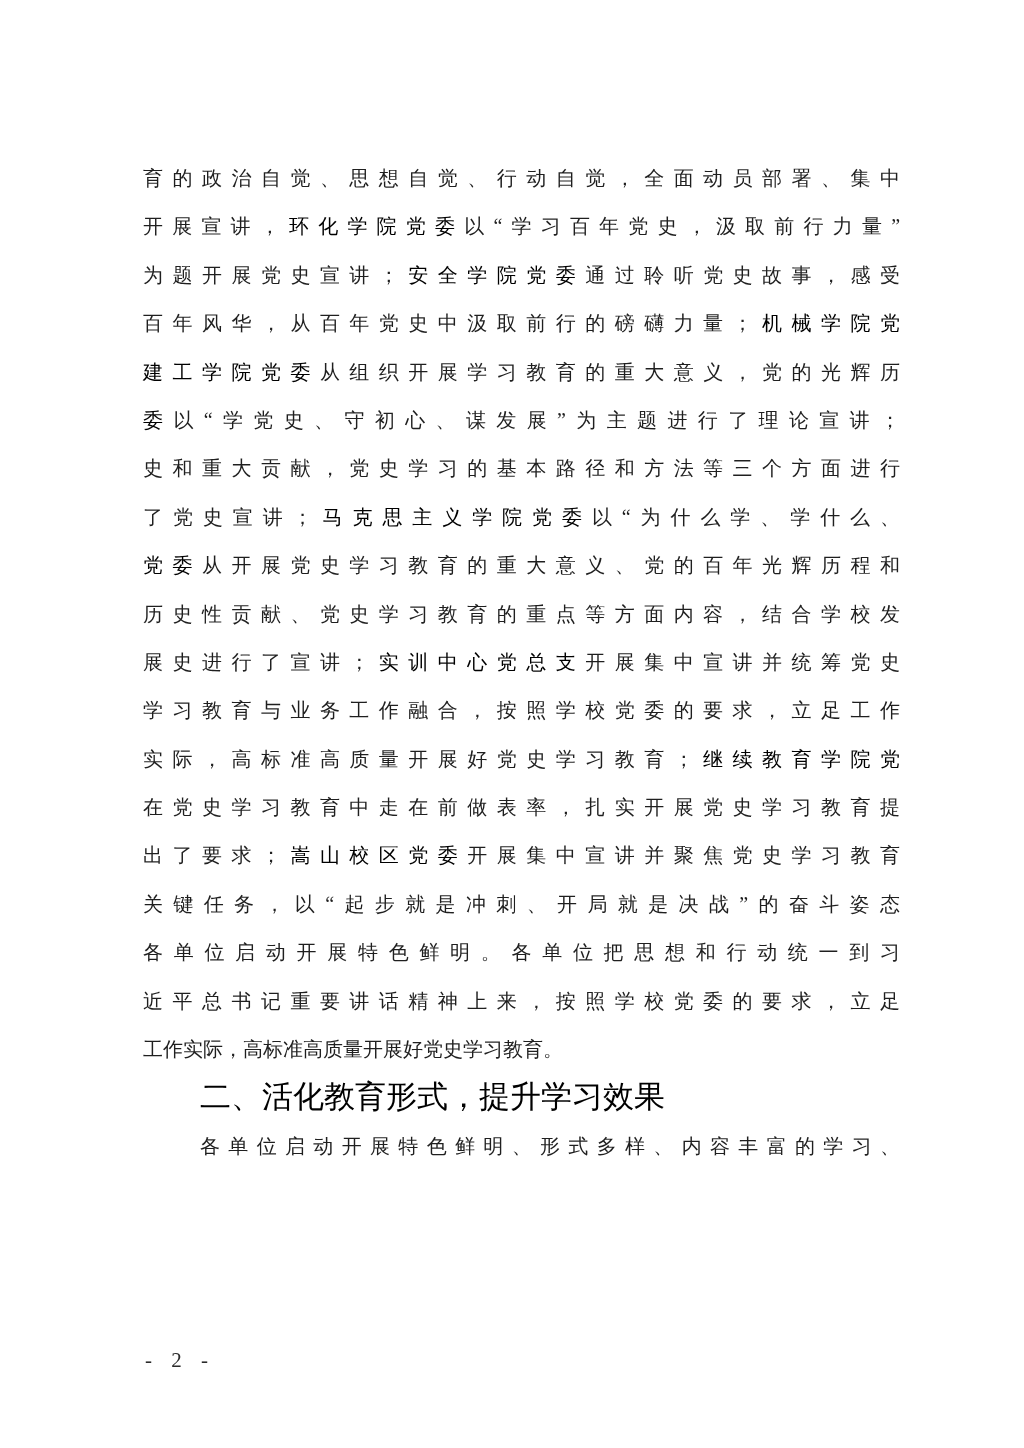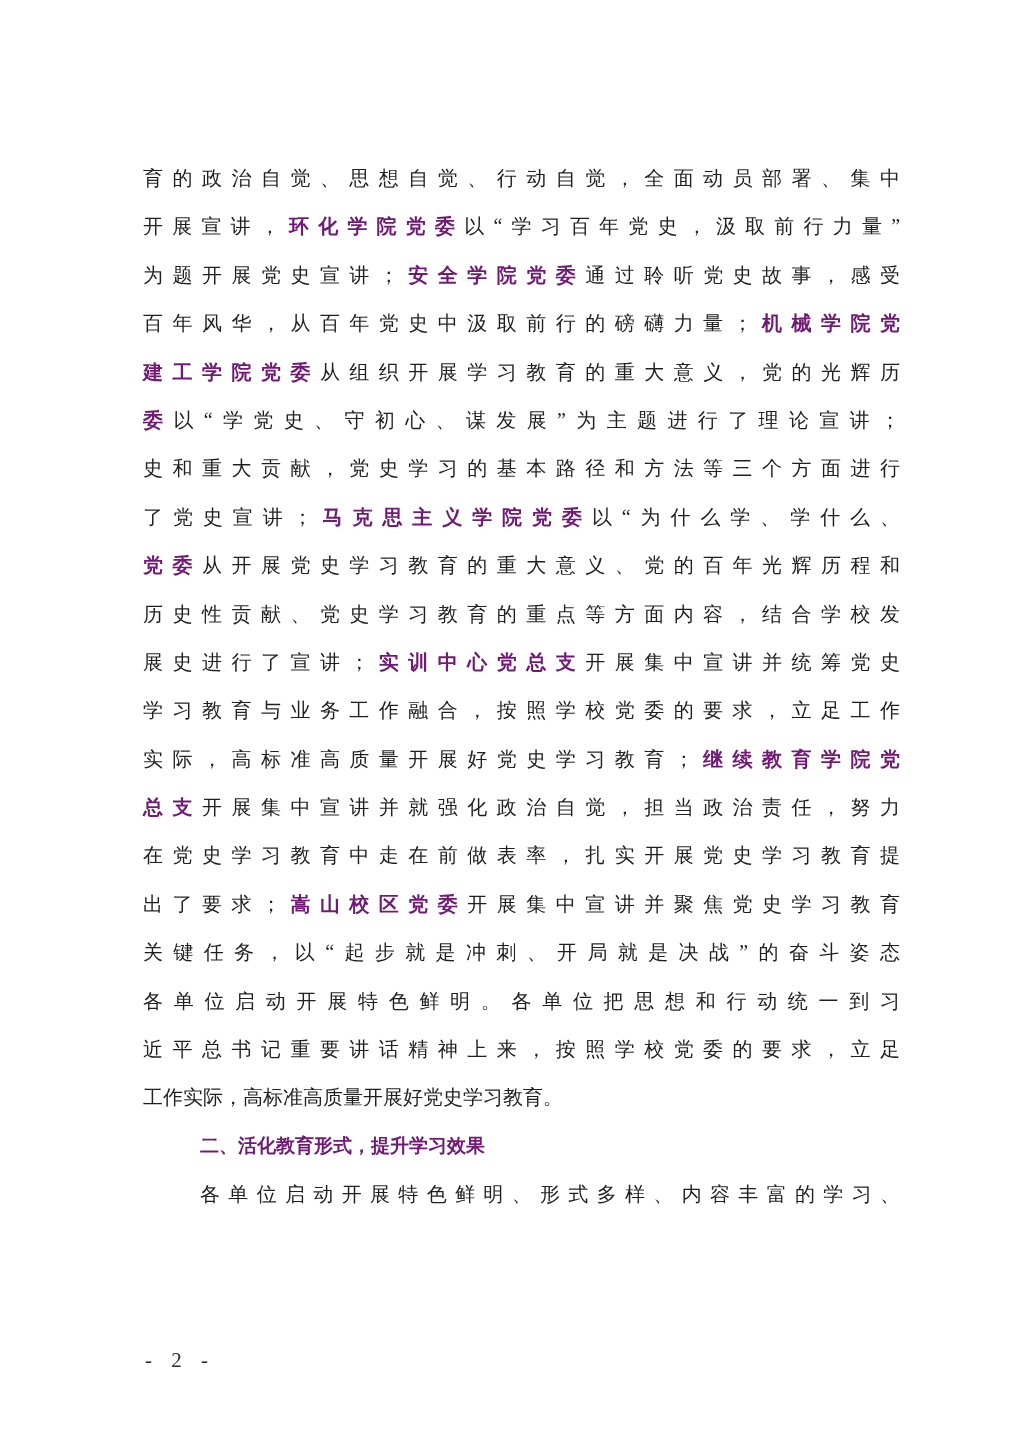--- a/index.html
+++ b/index.html
@@ -35,27 +35,27 @@
     overflow: visible;
   }
   .line.nojust {
     text-align: right;
     text-align-last: left;
   }
   .line.indent {
     padding-left: 57px;
   }
   .line .b {
-    font-weight: 700;
-    color: #701a75;
+    font-weight: 400;
+    color: #000000;
   }
   .line.heading {
     font-family: "Liberation Sans", "DejaVu Sans", sans-serif;
     font-weight: 700;
-    font-size: 19px;
+    font-size: 31px;
     color: #111111;
     text-align: center;
     text-align-last: left;
   }
   .footer {
     position: absolute;
     left: 145px;
     top: 1348px;
     font-size: 21px;
     color: #2a2a2a;
@@ -74,21 +74,20 @@
       <div class="line"><span>百年风华，从百年党史中汲取前行的磅礴力量；</span><span class="b">机械学院党</span></div>
       <div class="line"><span class="b">建工学院党委</span><span>从组织开展学习教育的重大意义，党的光辉历</span></div>
       <div class="line"><span class="b">委</span><span>以“学党史、守初心、谋发展”为主题进行了理论宣讲；</span></div>
       <div class="line"><span>史和重大贡献，党史学习的基本路径和方法等三个方面进行</span></div>
       <div class="line"><span>了党史宣讲；</span><span class="b">马克思主义学院党委</span><span>以“为什么学、学什么、</span></div>
       <div class="line"><span class="b">党委</span><span>从开展党史学习教育的重大意义、党的百年光辉历程和</span></div>
       <div class="line"><span>历史性贡献、党史学习教育的重点等方面内容，结合学校发</span></div>
       <div class="line"><span>展史进行了宣讲；</span><span class="b">实训中心党总支</span><span>开展集中宣讲并统筹党史</span></div>
       <div class="line"><span>学习教育与业务工作融合，按照学校党委的要求，立足工作</span></div>
       <div class="line"><span>实际，高标准高质量开展好党史学习教育；</span><span class="b">继续教育学院党</span></div>
-      <div class="line"><span class="b">总支</span><span>开展集中宣讲并就强化政治自觉，担当政治责任，努力</span></div>
       <div class="line"><span>在党史学习教育中走在前做表率，扎实开展党史学习教育提</span></div>
       <div class="line"><span>出了要求；</span><span class="b">嵩山校区党委</span><span>开展集中宣讲并聚焦党史学习教育</span></div>
       <div class="line"><span>关键任务，以“起步就是冲刺、开局就是决战”的奋斗姿态</span></div>
       <div class="line"><span>各单位启动开展特色鲜明。各单位把思想和行动统一到习</span></div>
       <div class="line"><span>近平总书记重要讲话精神上来，按照学校党委的要求，立足</span></div>
       <div class="line nojust"><span>工作实际，高标准高质量开展好党史学习教育。</span></div>
       <div class="line heading indent nojust"><span class="b">二、活化教育形式，提升学习效果</span></div>
       <div class="line indent"><span>各单位启动开展特色鲜明、形式多样、内容丰富的学习、</span></div>
     </main>
   <div class="footer">- 2 -</div>

